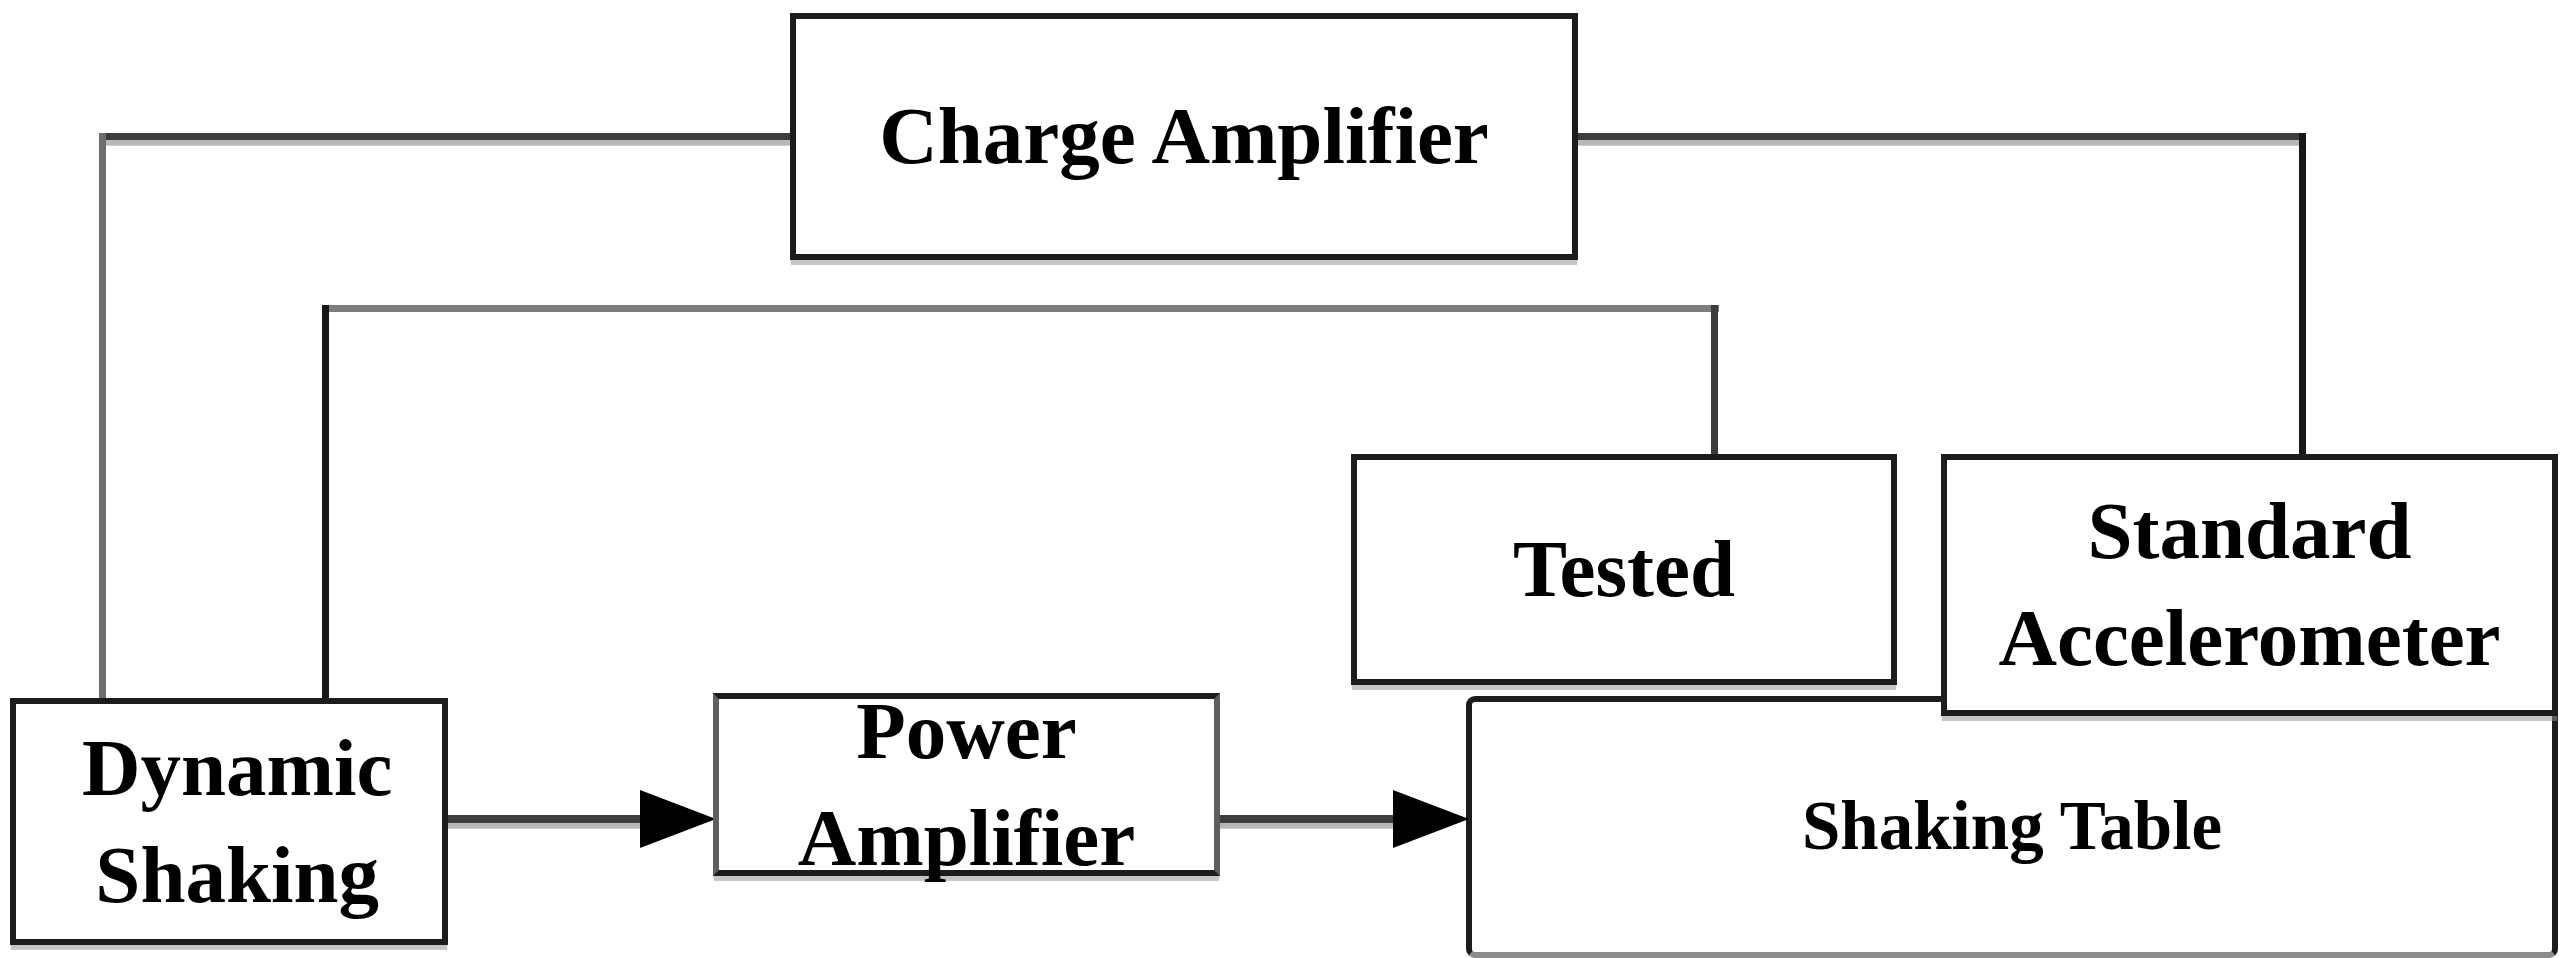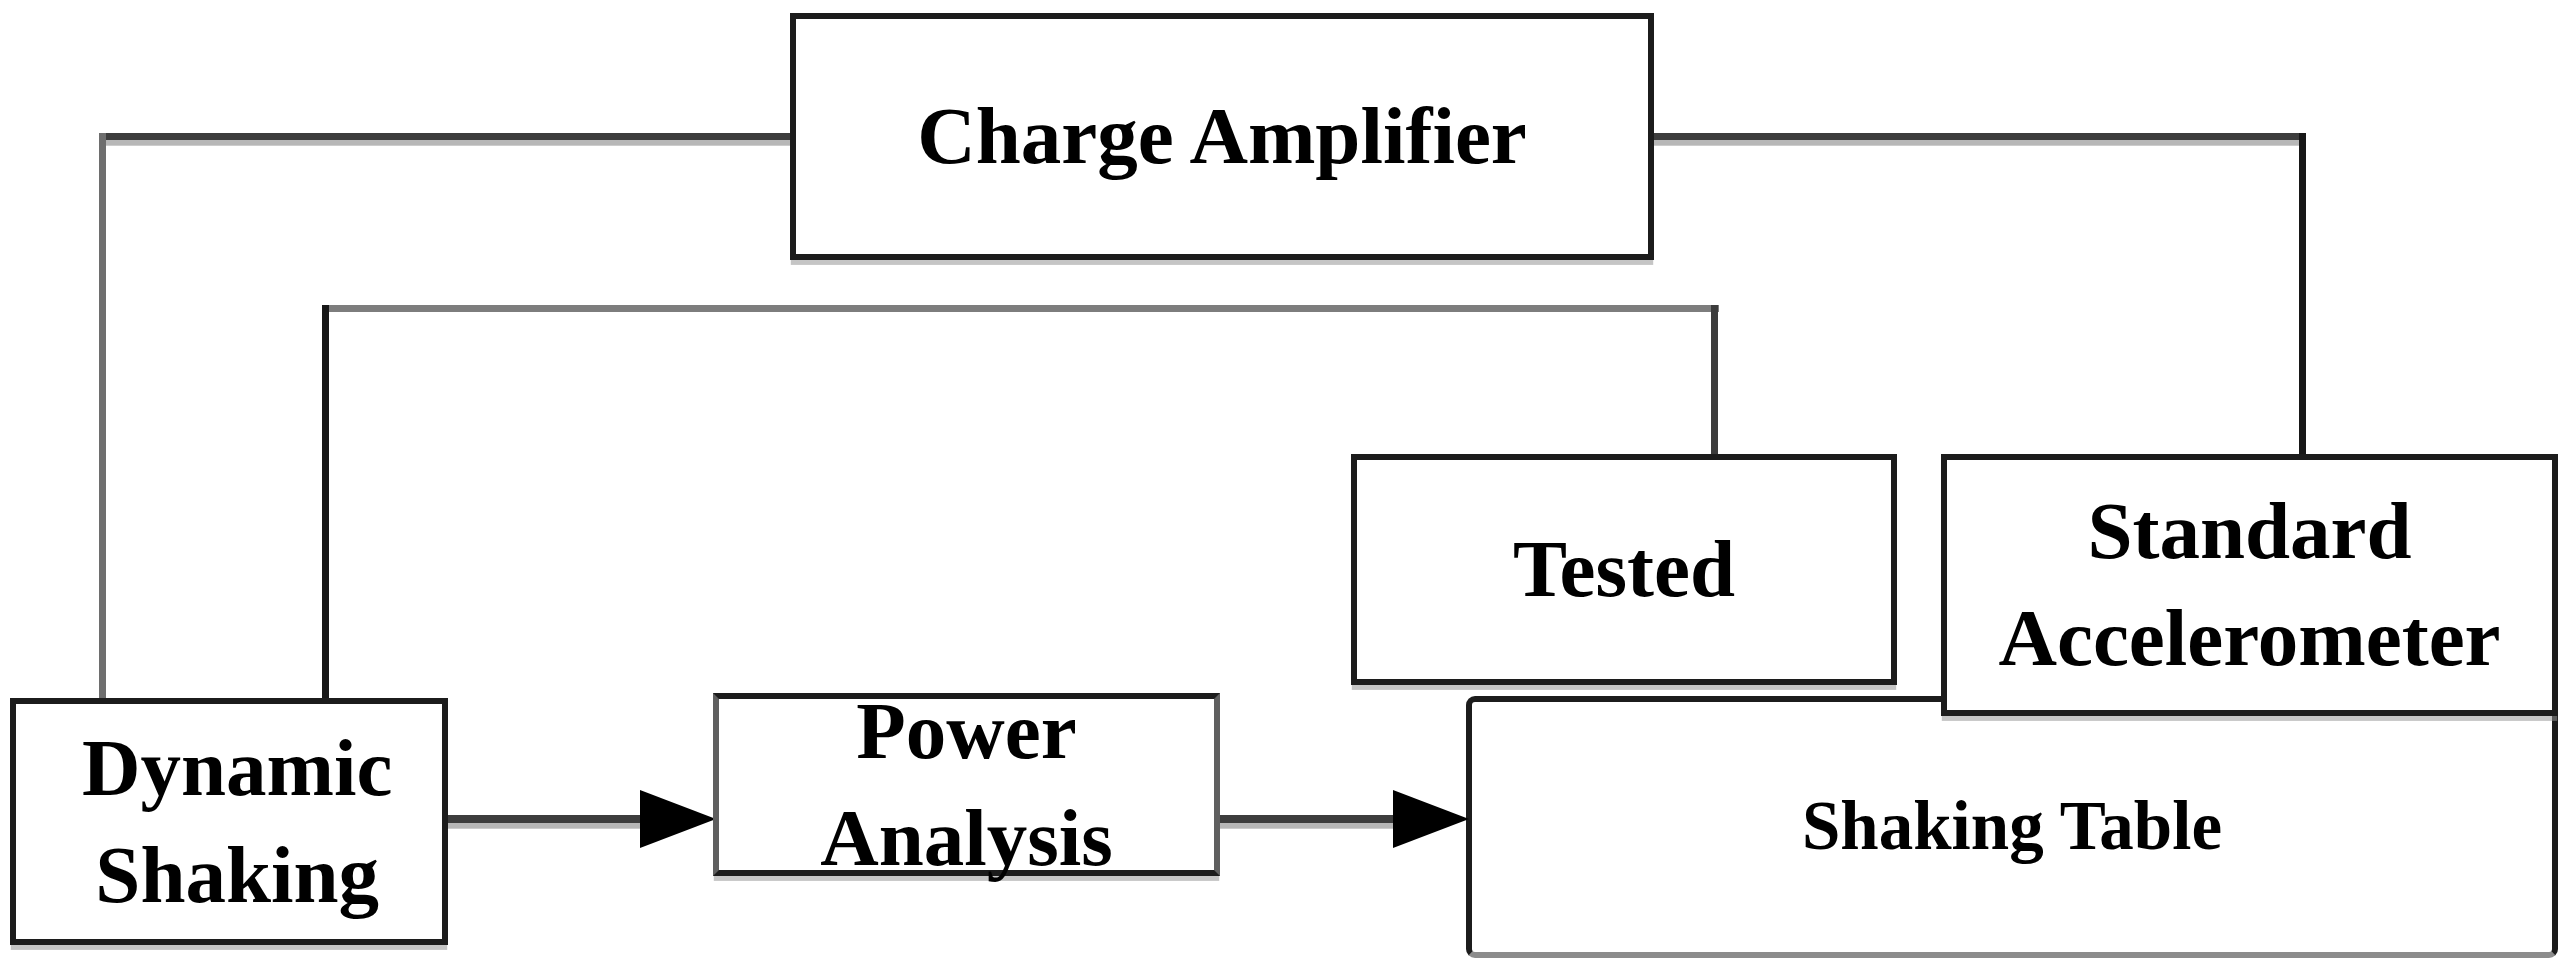--- a/index.html
+++ b/index.html
@@ -29,21 +29,21 @@
     justify-content: center;
     text-align: center;
     font-weight: 700;
     font-size: 81px;
     line-height: 1.32;
     color: var(--text, #000000);
     box-shadow: 0 5.7px 0 -0.8px rgba(150,150,150,0.55);
   }
   .node span { display: block; white-space: nowrap; }
 
-  #node-charge    { left: 790px;  top: 13px;  width: 864px;  height: 247px; z-index: 3; }
+  #node-charge    { left: 790px;  top: 13px;  width: 788px;  height: 247px; z-index: 3; }
   #node-tested    { left: 1351px; top: 454px; width: 546px;  height: 231px; z-index: 3; }
   #node-standard  { left: 1941px; top: 454px; width: 617px;  height: 262px; z-index: 3; }
   #node-dynamic   { left: 9.7px;   top: 698px; width: 438px;  height: 247px; z-index: 3; padding-left: 17px; }
   #node-power     { left: 713px;  top: 693px; width: 507px;  height: 183px; z-index: 3;
                     border-left-color: #5f5f5f; border-right-color: #5f5f5f; }
   #node-shaking   { left: 1466px; top: 696px; width: 1092px; height: 262px; z-index: 1;
                     border-bottom-color: var(--table-bottom-border, #8c8c8c);
                     font-size: 69px; box-shadow: none; border-radius: 9px; }
 
   
@@ -120,17 +120,17 @@
     <span>Accelerometer</span>
   </div>
 
   <div class="node" id="node-dynamic">
     <span>Dynamic</span>
     <span>Shaking</span>
   </div>
 
   <div class="node" id="node-power">
     <span>Power</span>
-    <span>Analysis</span>
+    <span>Amplifier</span>
   </div>
 
 </div>
 
 
 </body></html>

